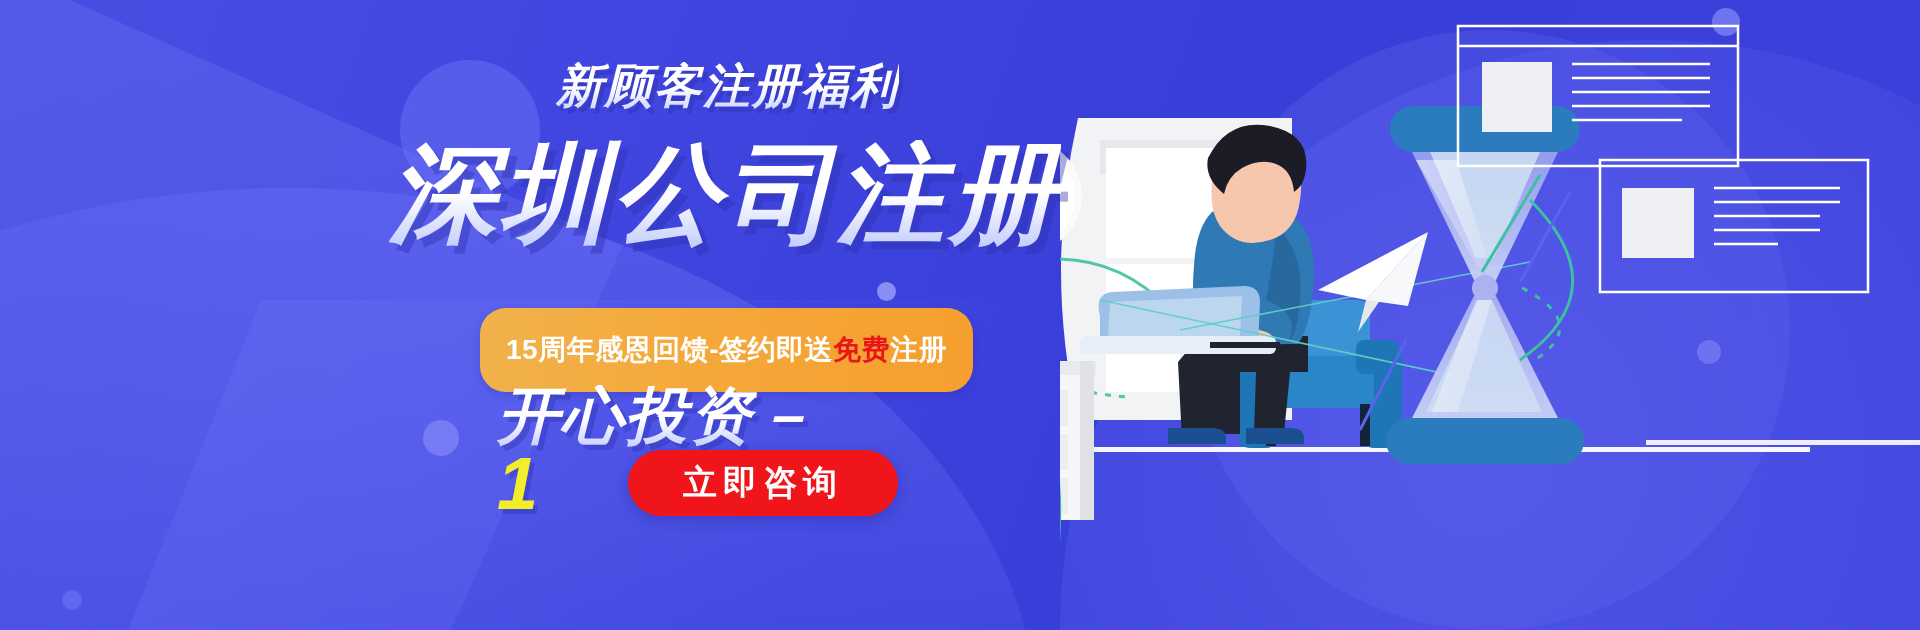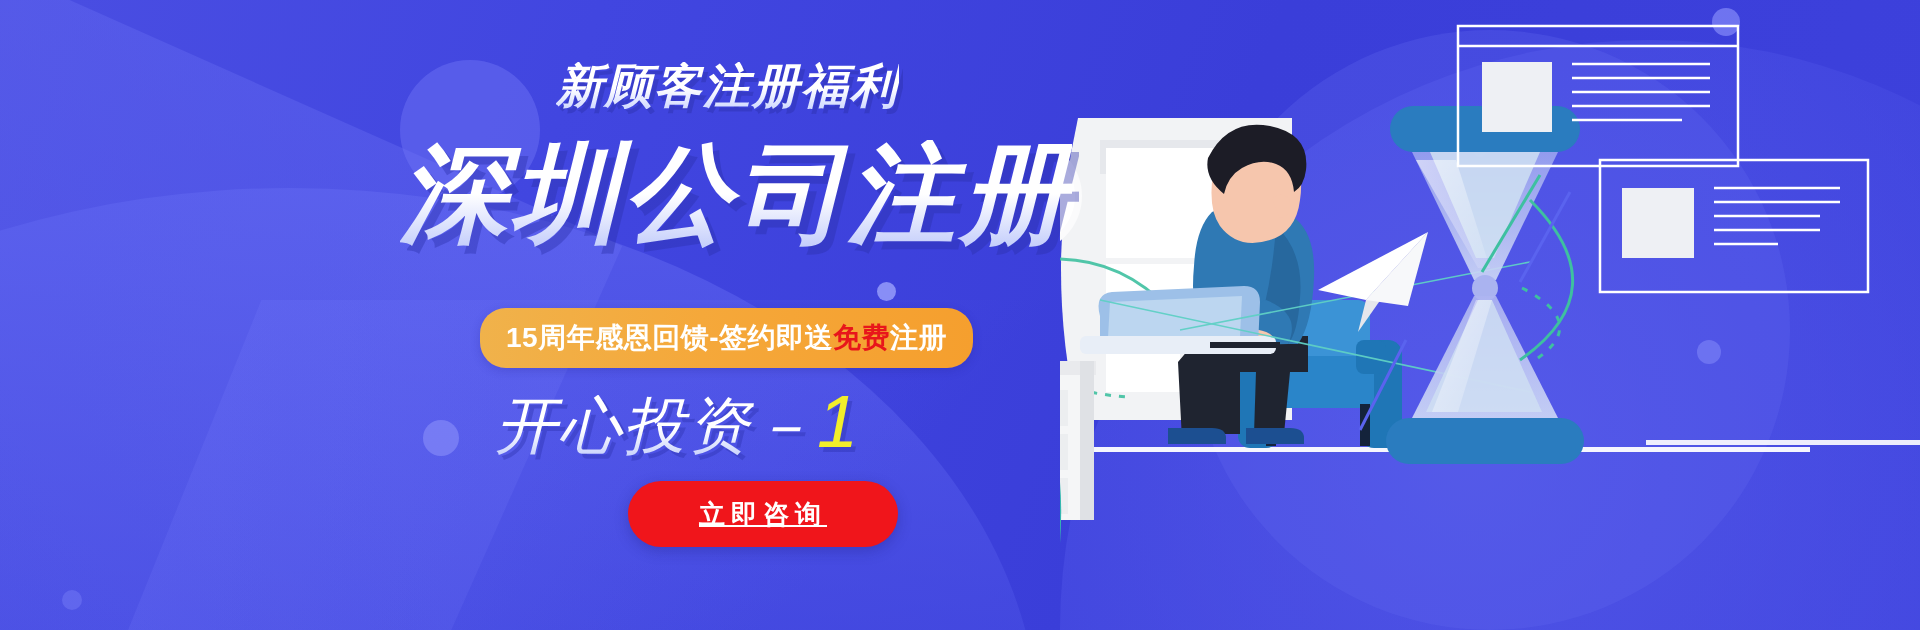--- a/index.html
+++ b/index.html
@@ -58,68 +58,67 @@
     letter-spacing:2px;
     color:#ffffff;
     background:linear-gradient(180deg,#ffffff 0%,#ffffff 55%,#cfd8ff 100%);
     -webkit-background-clip:text;background-clip:text;
     -webkit-text-fill-color:transparent;
     text-shadow:none;
     filter:drop-shadow(4px 5px 0 rgba(44,49,173,.45));
     white-space:nowrap;
   }
   .headline{
-    position:absolute;left:400px;top:140px;
+    position:absolute;left:389px;top:140px;
     font-size:108px;line-height:1;font-weight:bold;font-style:italic;
     letter-spacing:4px;
     background:linear-gradient(180deg,#ffffff 0%,#ffffff 50%,#c3cdfb 100%);
     -webkit-background-clip:text;background-clip:text;
     -webkit-text-fill-color:transparent;
     filter:drop-shadow(7px 8px 0 rgba(42,47,170,.40));
     white-space:nowrap;
     text-decoration:underline;
   }
 
   .badge{
     position:absolute;left:480px;top:308px;
-    height:52px;padding:4px 26px;border-radius:26px;
+    height:52px;padding:16px 26px;border-radius:26px;
     display:flex;align-items:center;justify-content:center;
     background:linear-gradient(90deg,#f0b24b 0%,#f5a83a 45%,#f59f2e 100%);
     box-shadow:0 3px 10px rgba(30,34,140,.22);
     white-space:nowrap;
   }
   .badge span{font-size:28px;font-weight:bold;color:#ffffff;letter-spacing:.5px;}
   .badge .free{color:#e8161b;font-family:Liberation Mono, monospace;}
 
   .subline{
     position:absolute;left:495px;top:385px;
-    font-size:62px;line-height:1;font-weight:normal;font-style:italic;
+    font-size:62px;line-height:1;font-weight:bold;font-style:italic;
     letter-spacing:2px;white-space:nowrap;
-    display:flex;align-items:baseline;
+    display:flex;align-items:baseline;flex-direction:column;
   }
   .subline .w{
     background:linear-gradient(180deg,#ffffff 0%,#ffffff 55%,#c6d0fc 100%);
     -webkit-background-clip:text;background-clip:text;
     -webkit-text-fill-color:transparent;
     filter:drop-shadow(5px 5px 0 rgba(42,47,170,.38));
   }
   .subline .num{
     font-size:74px;color:#f2ee2a;margin:0 2px;
     filter:drop-shadow(4px 5px 0 rgba(42,47,170,.38));
   }
 
   .cta{
-    position:absolute;left:628px;top:481px;
+    position:absolute;left:628px;top:450px;
     width:270px;height:66px;border-radius:33px;border:none;
     background:#f0151b;
-    color:#ffffff;font-size:26px;font-weight:bold;letter-spacing:6px;
+    color:#ffffff;font-size:34px;font-weight:bold;letter-spacing:6px;
     font-family:"Liberation Sans","DejaVu Sans",sans-serif;
     cursor:pointer;
     box-shadow:0 4px 14px rgba(25,28,120,.30);
-    text-decoration:underline;
   }
 
   
   .art{position:absolute;left:1060px;top:0;width:860px;height:630px;}
   .art svg{display:block;}
 </style>
 </head>
 <body>
 
 <div class="banner">

